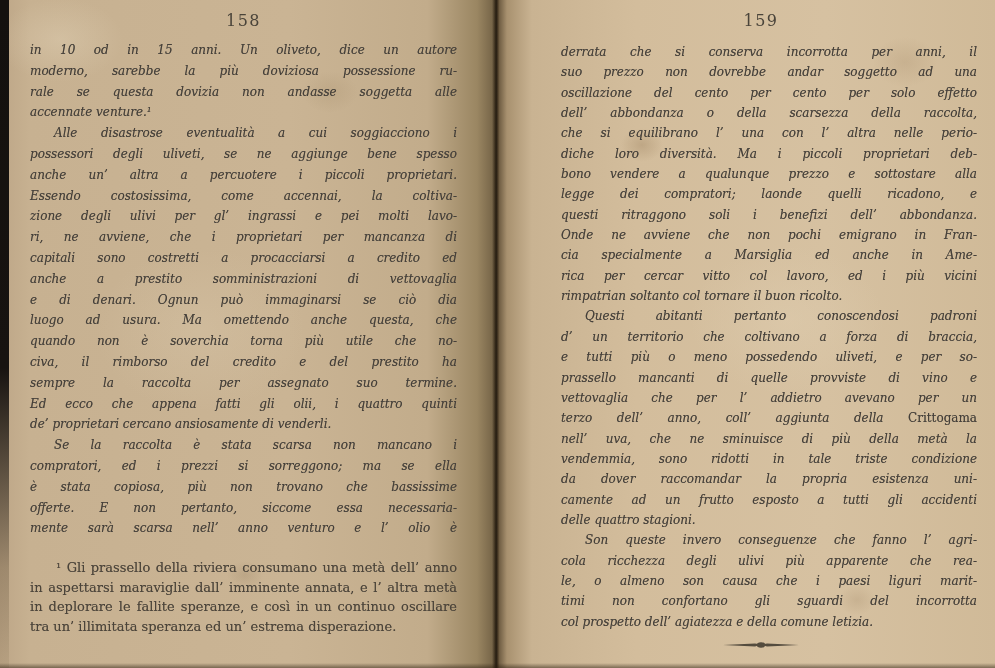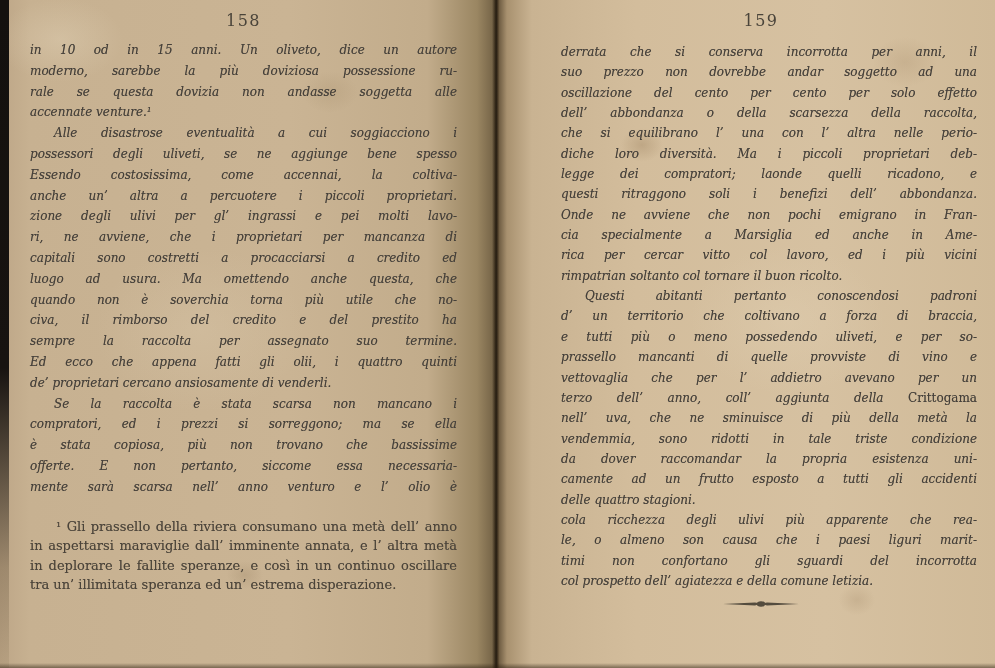--- a/index.html
+++ b/index.html
@@ -57,25 +57,27 @@
 
   <div id="page-left" class="page">
     <div class="pagenum">158</div>
     <div class="body-text">
         <div class="line">in 10 od in 15 anni.  Un oliveto, dice un autore</div>
         <div class="line">moderno, sarebbe la più doviziosa possessione ru-</div>
         <div class="line">rale se questa dovizia non andasse soggetta alle</div>
         <div class="line end">accennate venture.¹</div>
         <div class="line indent">Alle disastrose eventualità a cui soggiacciono i</div>
         <div class="line">possessori degli uliveti, se ne aggiunge bene spesso</div>
+        <div class="line">anche un’ altra a percuotere i piccoli proprietari.</div>
         <div class="line">Essendo costosissima, come accennai, la coltiva-</div>
-        <div class="line">anche un’ altra a percuotere i piccoli proprietari.</div>
         <div class="line">zione degli ulivi per gl’ ingrassi e pei molti lavo-</div>
         <div class="line">ri, ne avviene, che i proprietari per mancanza di</div>
         <div class="line">capitali sono costretti a procacciarsi a credito ed</div>
+        <div class="line">anche a prestito somministrazioni di vettovaglia</div>
+        <div class="line">e di denari. Ognun può immaginarsi se ciò dia</div>
         <div class="line">luogo ad usura. Ma omettendo anche questa, che</div>
         <div class="line">quando non è soverchia torna più utile che no-</div>
         <div class="line">civa, il rimborso del credito e del prestito ha</div>
         <div class="line">sempre la raccolta per assegnato suo termine.</div>
         <div class="line">Ed ecco che appena fatti gli olii, i quattro quinti</div>
         <div class="line end">de’ proprietari cercano ansiosamente di venderli.</div>
         <div class="line indent">Se la raccolta è stata scarsa non mancano i</div>
         <div class="line">compratori, ed i prezzi si sorreggono; ma se ella</div>
         <div class="line">è stata copiosa, più non trovano che bassissime</div>
         <div class="line">offerte. E non pertanto, siccome essa necessaria-</div>
@@ -91,37 +93,39 @@
 
   <div id="page-right" class="page">
     <div class="pagenum">159</div>
     <div class="body-text">
         <div class="line">derrata che si conserva incorrotta per anni, il</div>
         <div class="line">suo prezzo non dovrebbe andar soggetto ad una</div>
         <div class="line">oscillazione del cento per cento per solo effetto</div>
         <div class="line">dell’ abbondanza o della scarsezza della raccolta,</div>
         <div class="line">che si equilibrano l’ una con l’ altra nelle perio-</div>
         <div class="line">diche loro diversità. Ma i piccoli proprietari deb-</div>
+        <div class="line">bono vendere a qualunque prezzo e sottostare alla</div>
         <div class="line">legge dei compratori; laonde quelli ricadono, e</div>
         <div class="line">questi ritraggono soli i benefizi dell’ abbondanza.</div>
         <div class="line">Onde ne avviene che non pochi emigrano in Fran-</div>
         <div class="line">cia specialmente a Marsiglia ed anche in Ame-</div>
         <div class="line">rica per cercar vitto col lavoro, ed i più vicini</div>
         <div class="line end">rimpatrian soltanto col tornare il buon ricolto.</div>
         <div class="line indent">Questi abitanti pertanto conoscendosi padroni</div>
         <div class="line">d’ un territorio che coltivano a forza di braccia,</div>
         <div class="line">e tutti più o meno possedendo uliveti, e per so-</div>
         <div class="line">prassello mancanti di quelle provviste di vino e</div>
         <div class="line">vettovaglia che per l’ addietro avevano per un</div>
         <div class="line"><span>terzo dell’ anno, coll’ aggiunta della </span><span class="roman">Crittogama</span></div>
         <div class="line">nell’ uva, che ne sminuisce di più della metà la</div>
         <div class="line">vendemmia, sono ridotti in tale triste condizione</div>
         <div class="line">da dover raccomandar la propria esistenza uni-</div>
         <div class="line">camente ad un frutto esposto a tutti gli accidenti</div>
         <div class="line end">delle quattro stagioni.</div>
+        <div class="line indent">Son queste invero conseguenze che fanno l’ agri-</div>
         <div class="line">cola ricchezza degli ulivi più apparente che rea-</div>
         <div class="line">le, o almeno son causa che i paesi liguri marit-</div>
         <div class="line">timi non confortano gli sguardi del incorrotta</div>
         <div class="line end">col prospetto dell’ agiatezza e della comune letizia.</div>
       </div>
     <div class="tailpiece">
       <svg width="78" height="10" viewBox="0 0 78 10" aria-hidden="true">
         <g fill="#3e382e">
           <path d="M1 5 L33 3.6 L39 4.6 L33 6.4 Z"></path>
           <path d="M77 5 L45 3.6 L39 4.6 L45 6.4 Z"></path>

